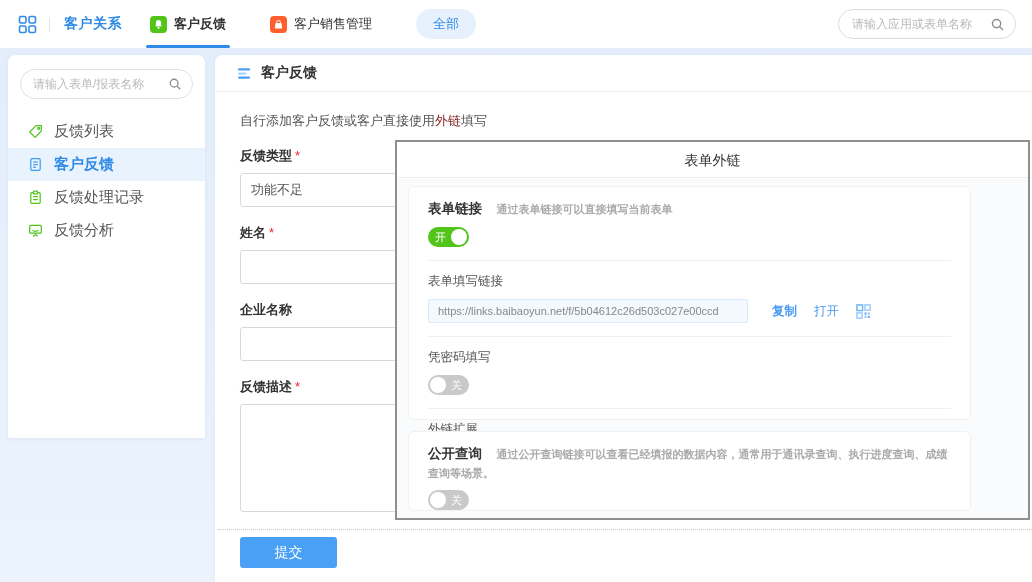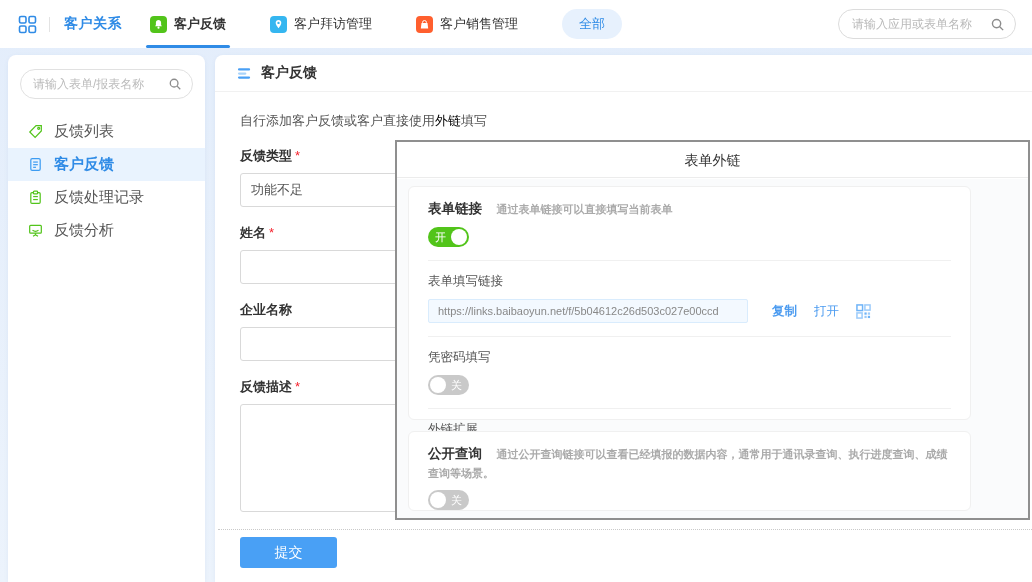--- a/index.html
+++ b/index.html
@@ -21,38 +21,38 @@
   .tic-care { background:#38a6f3; border-radius:50%; }
   .tic-visit { background:#35b6f0; }
   .tic-customer { background:#52c41a; }
   .tic-sales { background:#ff5f2e; }
   .all-pill { background:#e7f1fd; color:#2f8be6; font-size:13px; padding:6px 17px; border-radius:16px; cursor:pointer; white-space:nowrap; }
   .nav-search { margin-left:auto; width:178px; height:30px; border:1px solid #dcdcdc; border-radius:16px; display:flex; align-items:center; padding:0 10px 0 13px; }
   .nav-search input { border:none; outline:none; flex:1; font-size:12px; color:#555; background:transparent; min-width:0; }
   .nav-search input::placeholder { color:#b9b9b9; }
 
   
-  .sidebar { position:absolute; left:8px; top:55px; width:197px; height:527px; background:#fff; border-radius:8px 8px 0 0; box-shadow:0 1px 4px rgba(90,120,170,.08); z-index:1; }
+  .sidebar { position:absolute; left:8px; top:55px; width:197px; height:383px; background:#fff; border-radius:8px 8px 0 0; box-shadow:0 1px 4px rgba(90,120,170,.08); z-index:1; }
   .side-search { margin:14px 12px 0 12px; height:30px; border:1px solid #e1e1e1; border-radius:16px; display:flex; align-items:center; padding:0 10px 0 12px; }
   .side-search input { border:none; outline:none; flex:1; font-size:12px; color:#555; min-width:0; background:transparent; }
   .side-search input::placeholder { color:#bbb; }
   .side-items { margin-top:16px; }
   .side-item { height:33px; display:flex; align-items:center; padding-left:20px; cursor:pointer; }
   .side-item svg { width:15px; height:15px; flex:0 0 auto; }
   .side-item .si-label { font-size:15px; color:#555; margin-left:11px; }
   .side-item.active { background:#e9f3fe; }
   .side-item.active .si-label { color:#2f8be6; font-weight:bold; }
 
   
   .main { position:absolute; left:215px; top:55px; width:817px; height:527px; background:#fff; border-radius:8px 0 0 0; box-shadow:0 1px 4px rgba(90,120,170,.08); z-index:1; }
   .main-header { height:37px; display:flex; align-items:center; padding-left:22px; border-bottom:1px solid #f1f1f1; }
   .main-title { font-size:14px; font-weight:bold; color:#333; margin-left:9px; }
   .main-body { padding:20px 0 0 25px; }
   .intro { font-size:13px; color:#555; }
-  .intro a { color:#000000; text-decoration:none; cursor:pointer; }
+  .intro a { color:#7f1d1d; text-decoration:none; cursor:pointer; }
   .f-label { font-size:13px; color:#333; font-weight:bold; margin-top:17px; }
   .f-label .req { color:#f5222d; margin-left:3px; font-weight:normal; }
   .f-input { display:block; margin-top:8px; width:520px; height:34px; border:1px solid #d9d9d9; border-radius:3px; padding:0 10px; font-size:13px; color:#555; outline:none; background:#fff; }
   textarea.f-input { height:108px; padding-top:8px; resize:none; }
   .dotted-sep { position:absolute; left:3px; right:0; top:474px; border-top:1px dotted #c9c9c9; }
   .submit-btn { position:absolute; left:25px; top:482px; width:97px; height:31px; background:#49a0f5; color:#fff; border:none; border-radius:3px; font-size:14px; cursor:pointer; font-family:inherit; }
 
   
   .modal { position:absolute; left:395px; top:140px; width:635px; height:380px; background:#fff; border:2px solid #8f8f8f; z-index:10; }
   .modal-title { height:36px; line-height:36px; text-align:center; font-size:14px; color:#333; border-bottom:1px solid #ececec; background:#fff; }
@@ -101,29 +101,20 @@
       <span class="tab-ic tic-feedback">
         <svg viewBox="0 0 16 16" fill="#fff">
             <path d="M8 1.5C5.8 1.5 4.2 3.2 4.2 5.4v3.2L3 10.6h10l-1.2-2V5.4C11.8 3.2 10.2 1.5 8 1.5z"></path>
             <circle cx="8" cy="12.6" r="1.6"></circle>
           </svg>
       </span>
       <span class="tab-label">客户反馈</span>
       <span class="underline"></span>
     </div>
     <div class="tab">
-      <span class="tab-ic tic-visit">
-        <svg viewBox="0 0 16 16">
-            <path fill="#fff" d="M8 1.5C5.7 1.5 3.9 3.3 3.9 5.6 3.9 8.7 8 13.5 8 13.5s4.1-4.8 4.1-7.9C12.1 3.3 10.3 1.5 8 1.5z"></path>
-            <circle cx="8" cy="5.7" r="1.7" fill="#35b6f0"></circle>
-          </svg>
-      </span>
-      <span class="tab-label">客户拜访管理</span>
-    </div>
-    <div class="tab">
       <span class="tab-ic tic-sales">
         <svg viewBox="0 0 16 16">
             <path fill="none" stroke="#fff" stroke-width="1.4" d="M5.2 6V5a2.8 2.8 0 0 1 5.6 0v1"></path>
             <path fill="#fff" d="M3.6 5.8h8.8l1 8H2.6z"></path>
           </svg>
       </span>
       <span class="tab-label">客户销售管理</span>
     </div>
   </nav>
 

